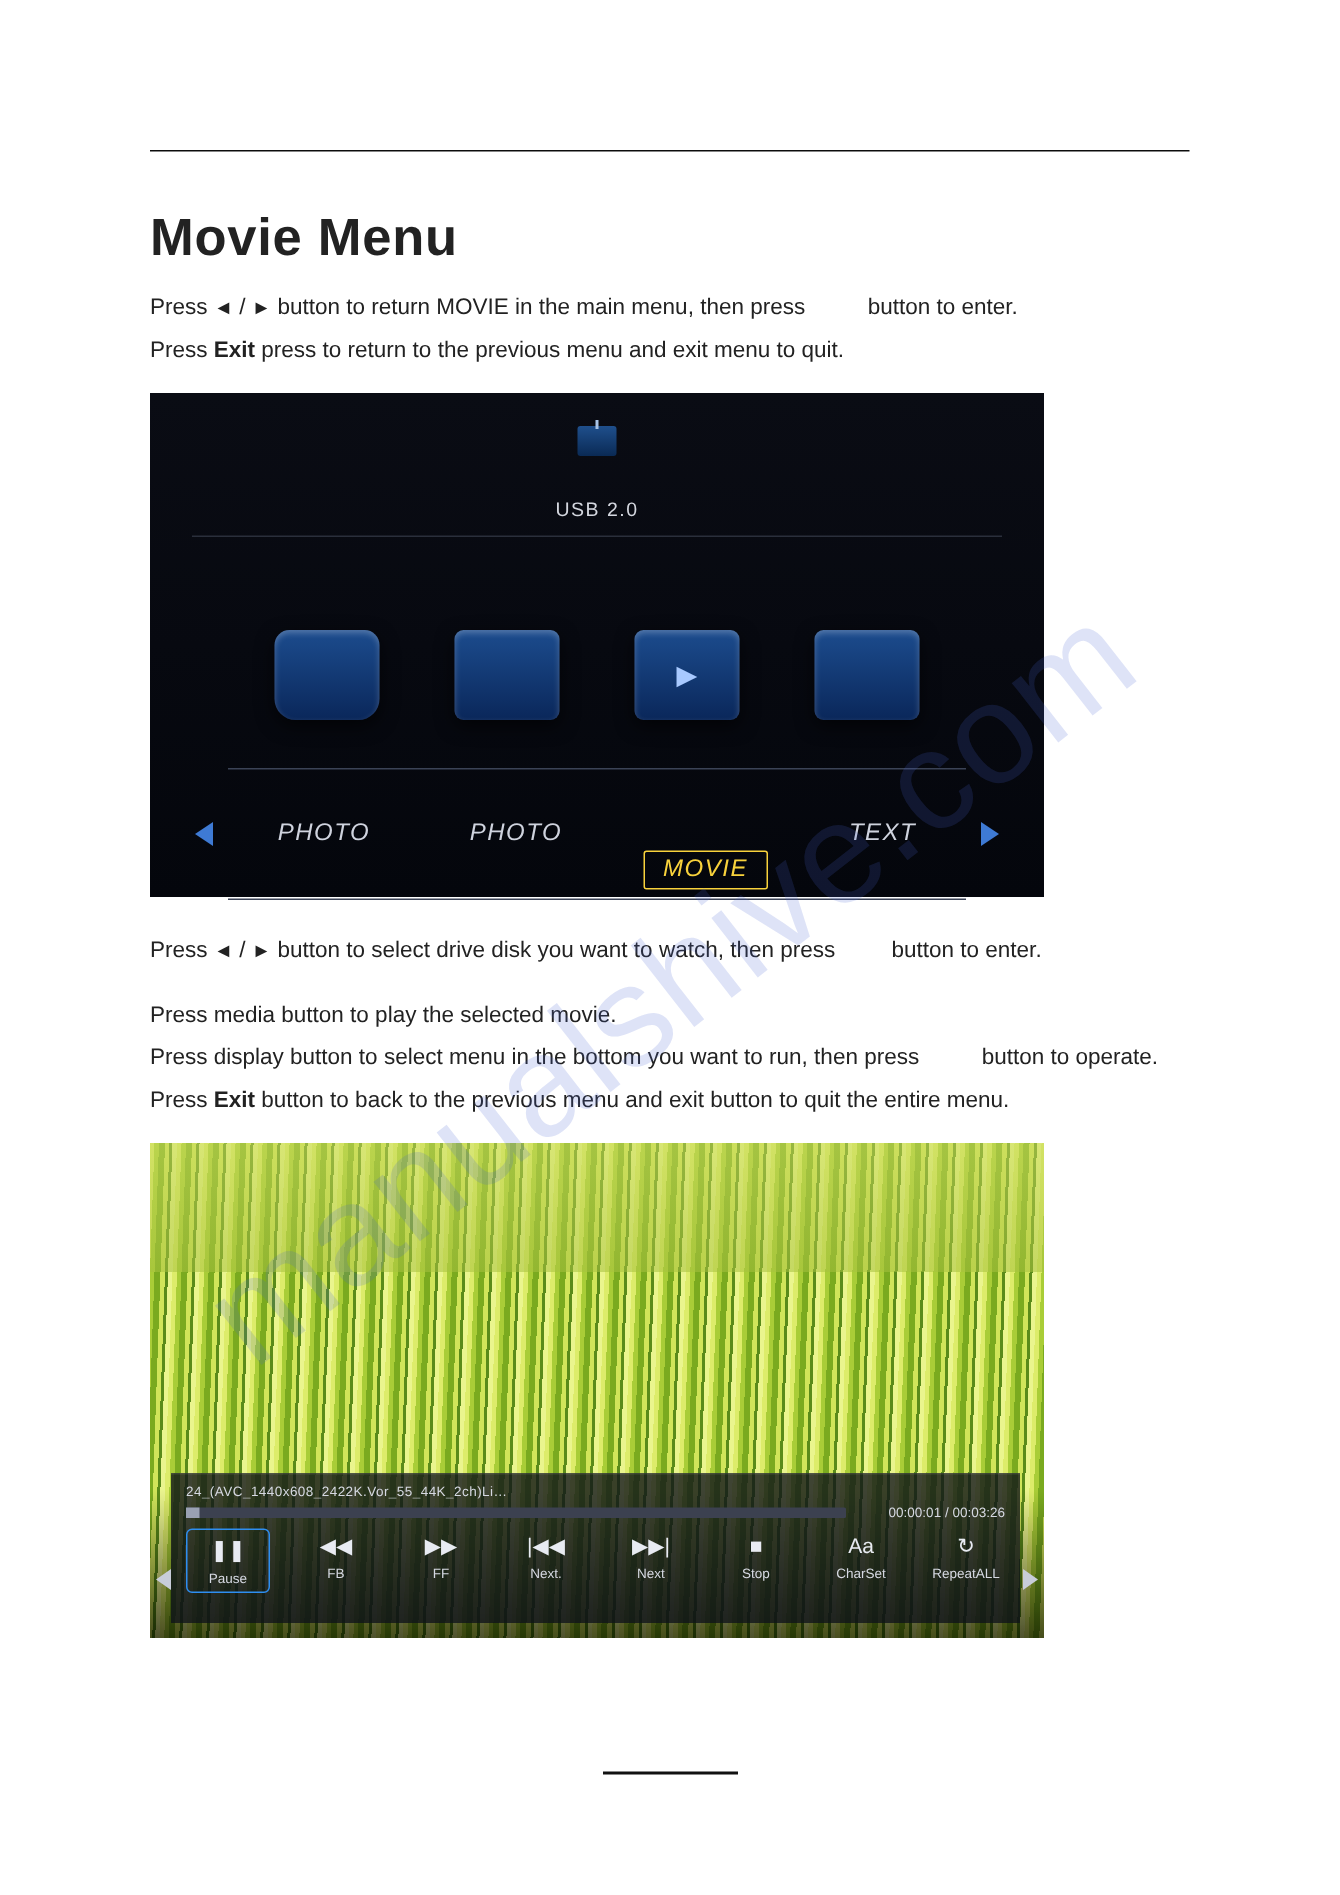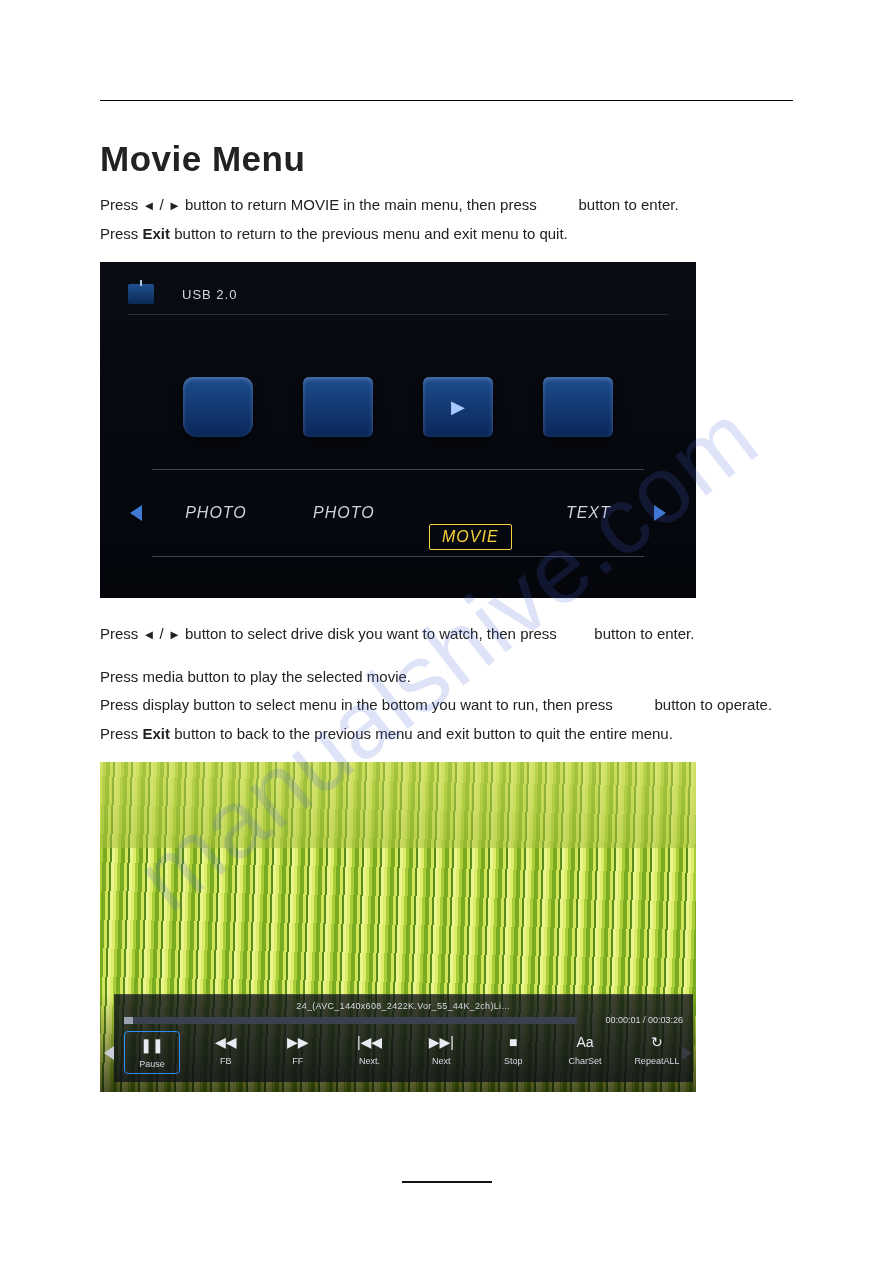--- a/index.html
+++ b/index.html
@@ -42,20 +42,21 @@
     position: relative;
     color: #d4d7df;
     font-size: 12px;
   }
   .shot1 .usb-row {
     display: flex;
     align-items: center;
     gap: 28px;
     border-bottom: 1px solid #2a2f3b;
     padding-bottom: 10px;
+    flex-direction: column;
   }
   .usb-ico {
     width: 26px; height: 20px;
     background: linear-gradient(#1f4f8c, #0a2a55);
     border-radius: 2px;
     position: relative;
   }
   .usb-ico::before {
     content:"";
     position:absolute; left:50%; top:-4px; transform:translateX(-50%);
@@ -139,27 +140,26 @@
         #5c8a1f 13px 15px, #e5ef8d 15px 18px),
       linear-gradient(#5a7e22, #3c5c16);
     filter: blur(0.4px) contrast(1.05);
   }
   .grass-top {
     position:absolute; left:0; right:0; top:0; height:86px;
     background: linear-gradient(#c9da5f, #a7c13f);
     opacity:.55;
   }
   .player-bar {
-    position:absolute; left:14px; right:3px; bottom:10px;
+    position:absolute; left:14px; right:16px; bottom:10px;
     background: rgba(14,18,26,.78);
     border-top:1px solid rgba(255,255,255,.1);
-    padding: 6px 10px 8px 10px;
+    padding: 6px 10px 20px 10px;
     color:#d6d9e2;
     font-size: 9px;
-    text-align: center;
   }
   .pb-title-row {
     display:flex; align-items:center; gap:10px;
     margin-bottom:4px;
   }
   .pb-title { white-space:nowrap; overflow:hidden; text-overflow:ellipsis; flex:1; font-size:9px; letter-spacing:.3px; }
   .pb-progress {
     height:7px; flex:1; background:#3c4150; position:relative; border-radius:1px;
   }
   .pb-progress .fill { position:absolute; left:0; top:0; bottom:0; width:2%; background:#9aa1b3; }
@@ -215,21 +215,21 @@
 </head>
 <body>
 
 <div class="page">
   <div class="top-rule"></div>
 
   <h1 class="title">Movie Menu</h1>
 
   <p class="body-text">
     <span>Press </span><span class="tri">◄</span><span> / </span><span class="tri">►</span><span> button to return MOVIE in the main menu,  then press </span>&nbsp;&nbsp;&nbsp;&nbsp;&nbsp;&nbsp;&nbsp;&nbsp;<span> button to enter.</span><br>
-    <span>Press </span><span class="bold">Exit</span><span> button to return to the previous menu and exit menu to quit.</span>
+    <span>Press </span><span class="bold">Exit</span><span> press to return to the previous menu and exit menu to quit.</span>
   </p>
 
   <div class="shot1">
     <div class="usb-row">
       <div class="usb-ico"></div>
       <div class="usb-label">USB 2.0</div>
     </div>
 
     <div class="icons-row">
       <div class="cat-icon photo"></div>

